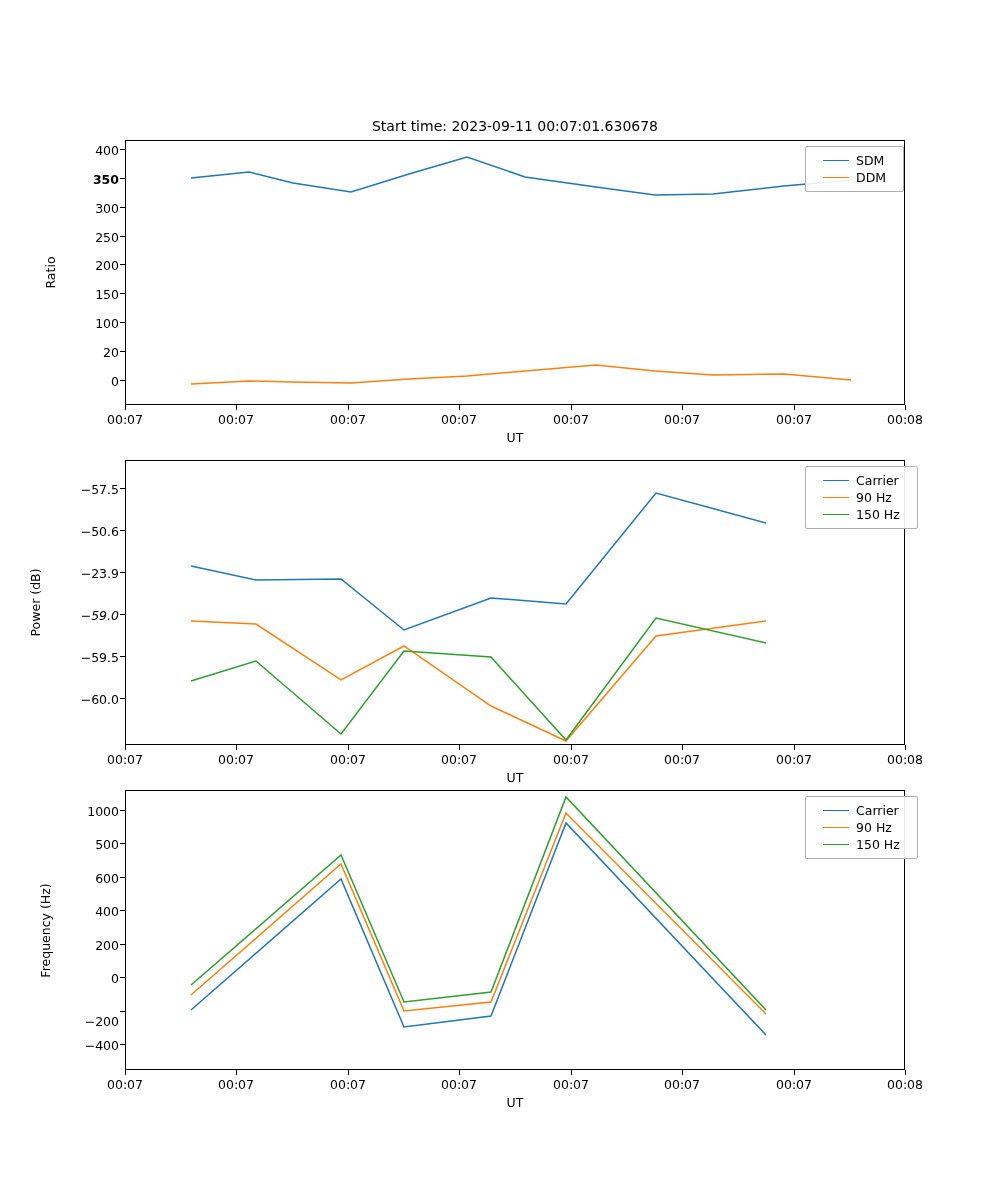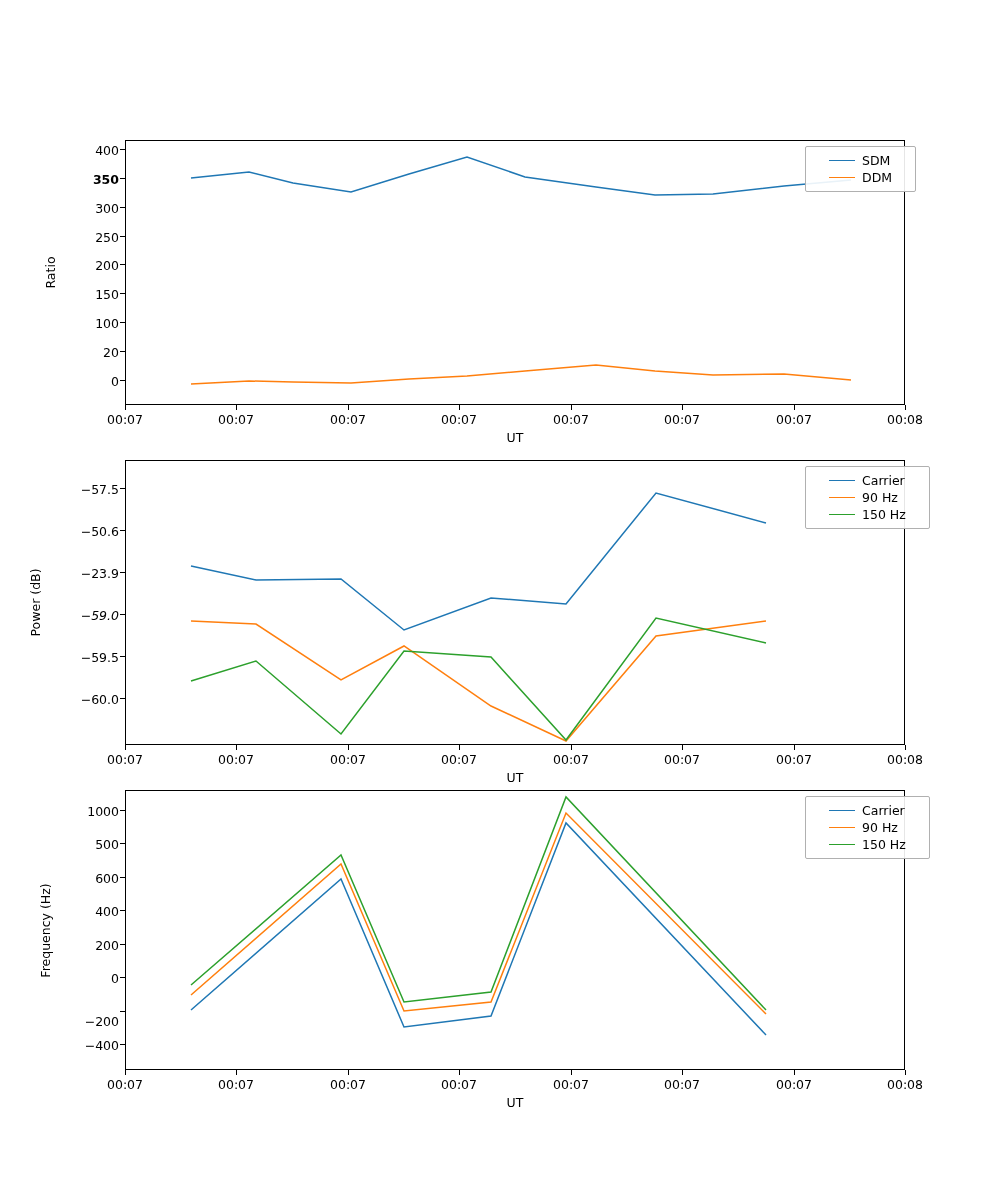--- a/index.html
+++ b/index.html
@@ -57,21 +57,21 @@
   }
   .tick-mark {
     position: absolute;
     background: #000000;
   }
   .legend {
     position: absolute;
     border: 1px solid #b0b0b0;
     background: rgba(255,255,255,0.9);
     border-radius: 2px;
-    padding: 5px 23px;
+    padding: 5px 17px;
     font-size: 12.5px;
     line-height: 17px;
   }
   .legend-row {
     display: flex;
     align-items: center;
     white-space: nowrap;
   }
   .legend-swatch {
     display: inline-block;
@@ -84,20 +84,21 @@
     display: inline-block;
   }
 </style>
 </head>
 <body>
 
 <div class="figure">
 
   <div class="panel" style="left:0; top:0; width:1000px; height:440px;">
 
+    <div class="chart-title" style="left:125px; top:118px; width:780px;">Start time: 2023-09-11 00:07:01.630678</div>
 
     <div class="plot-area" style="left:125px; top:140px; width:780px; height:265px;">
       <svg width="778" height="263" viewBox="0 0 778 263">
 
         <polyline fill="none" stroke="#1f77b4" stroke-width="1.5" points="65,37 123,31 167,42 225,51 283,33 341,16 399,36 470,46 529,54 587,53 658,45 725,39"></polyline>
 
         <polyline fill="none" stroke="#ff7f0e" stroke-width="1.5" points="65,243 123,240 167,241 225,242 283,238 341,235 399,230 470,224 529,230 587,234 658,233 725,239"></polyline>
       </svg>
     </div>
 

